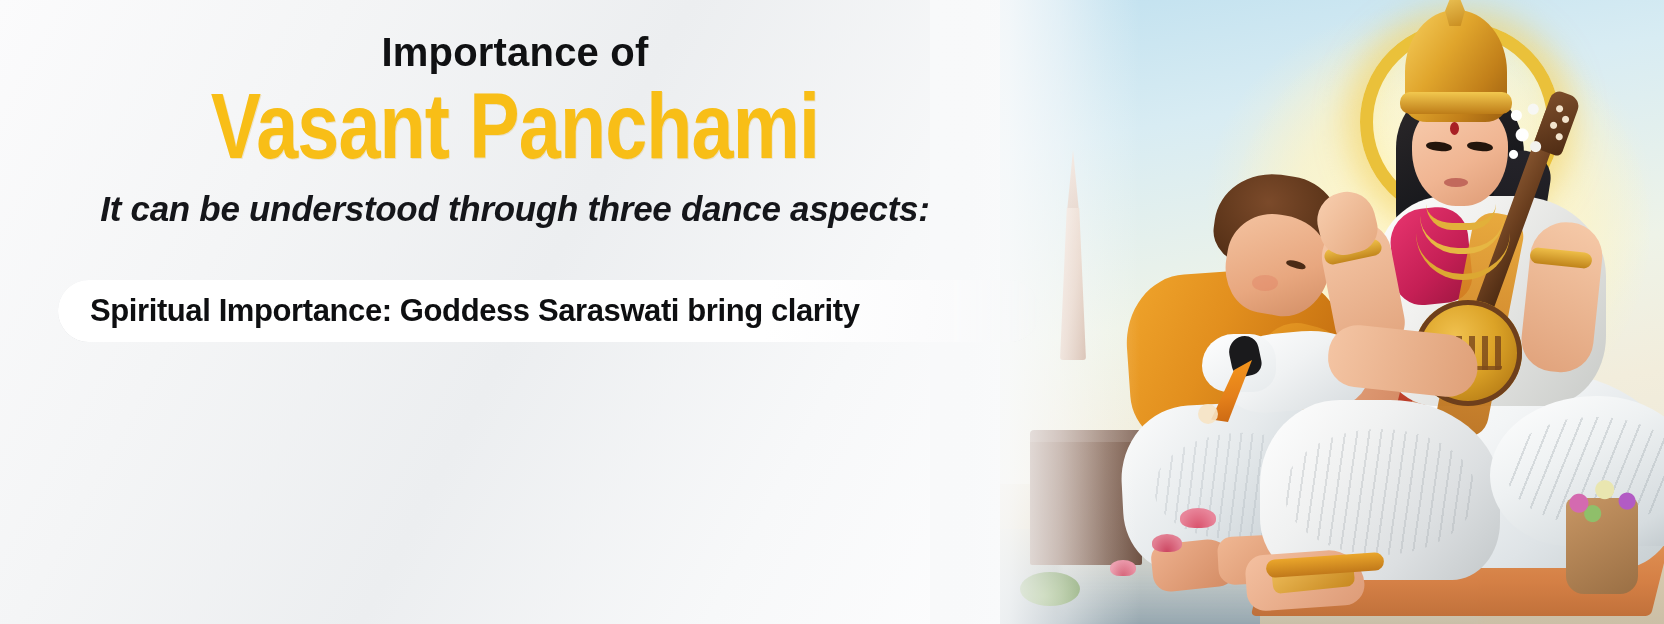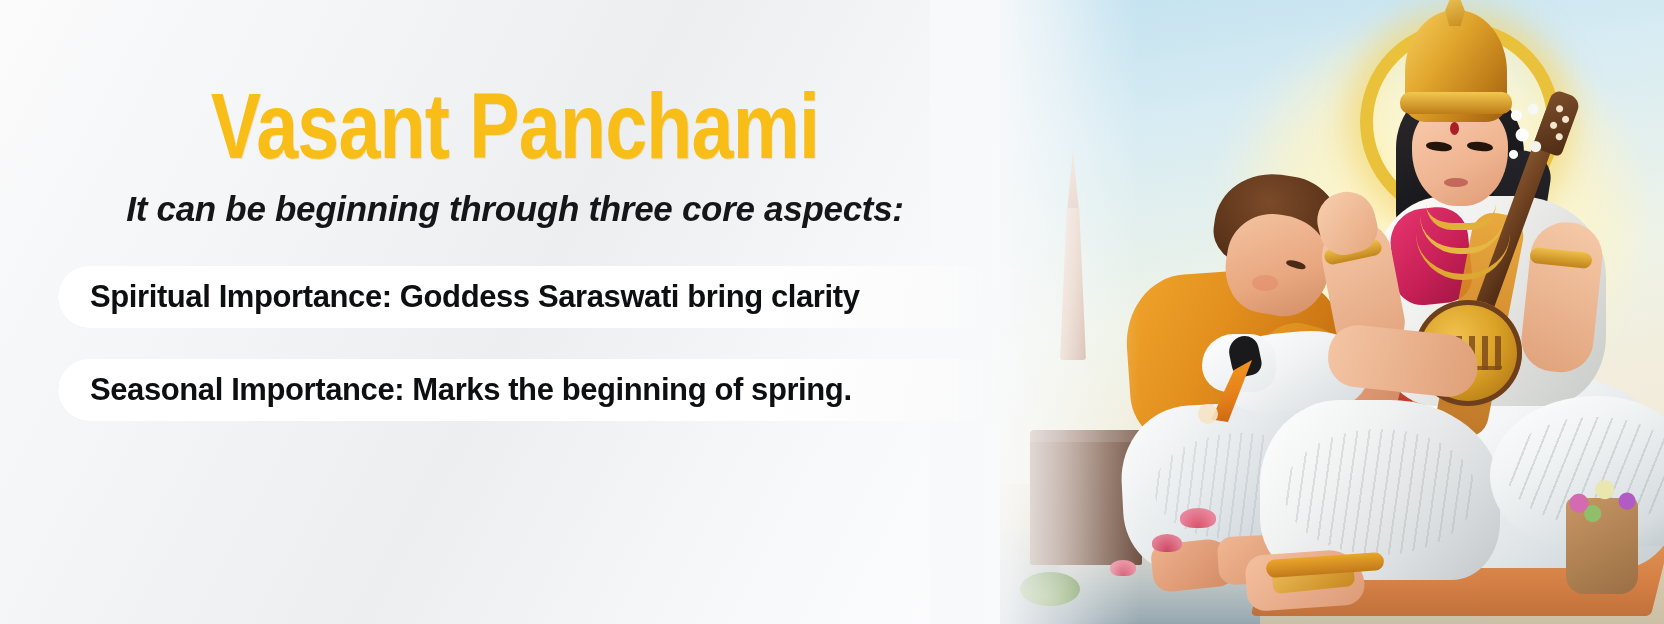--- a/index.html
+++ b/index.html
@@ -455,21 +455,21 @@
     position:absolute; left:0; top:189px; width:1030px;
     text-align:center;
     font-size:35px; font-weight:700; font-style:italic;
     color:#15161a;
     letter-spacing:-.3px;
     white-space:nowrap;
   }
 
   
   .pills {
-    position:absolute; left:58px; top:266px; width:990px;
+    position:absolute; left:58px; top:280px; width:990px;
   }
   .pill {
     position:relative;
     height:62px;
     margin-bottom:31px;
     border-radius:34px;
     background:linear-gradient(96deg,#ffffff 0%,#ffffff 72%,#fbfbfc 88%,#f7f8f9 100%);
     box-shadow:0 7px 14px -4px rgba(70,75,85,.30), 0 2px 4px rgba(70,75,85,.14);
     display:flex; align-items:center;
     padding-left:32px;
@@ -567,27 +567,25 @@
     <div class="lotus-b"></div>
     <div class="lotus-c"></div>
     <div class="waterlily"></div>
     <div class="basket"></div>
     <div class="basket-flowers"></div>
   </div>
 
   <div class="left-panel"></div>
   <div class="fade-edge"></div>
 
+  <div class="kicker">Importance of</div>
 
   <div class="headline">Vasant Panchami</div>
 
-  <div class="subhead">It can be beginning through three core aspects:</div>
+  <div class="subhead">It can be understood through three dance aspects:</div>
 
   <div class="pills">
     <div class="pill">
       <span class="pill-text">Spiritual Importance: Goddess Saraswati bring clarity</span>
     </div>
-    <div class="pill">
-      <span class="pill-text">Seasonal Importance: Marks the beginning of spring.</span>
-    </div>
   </div>
 
 </div>
 
 </body></html>

